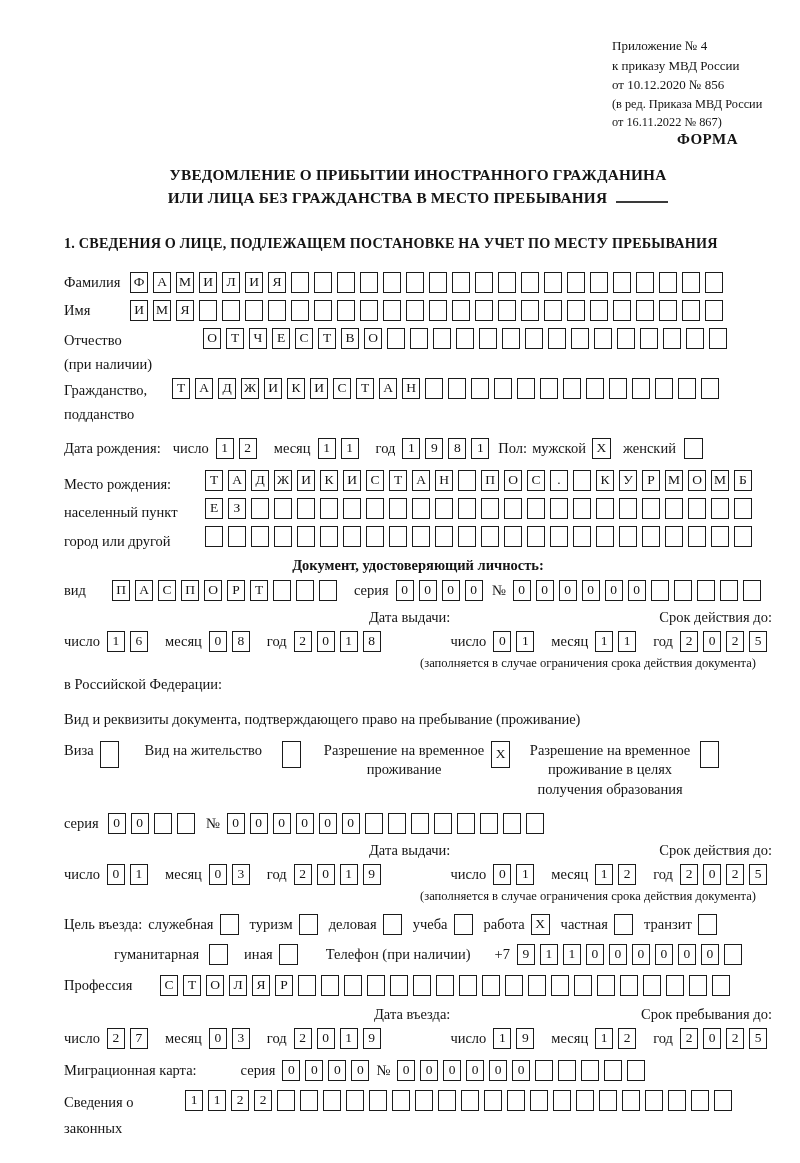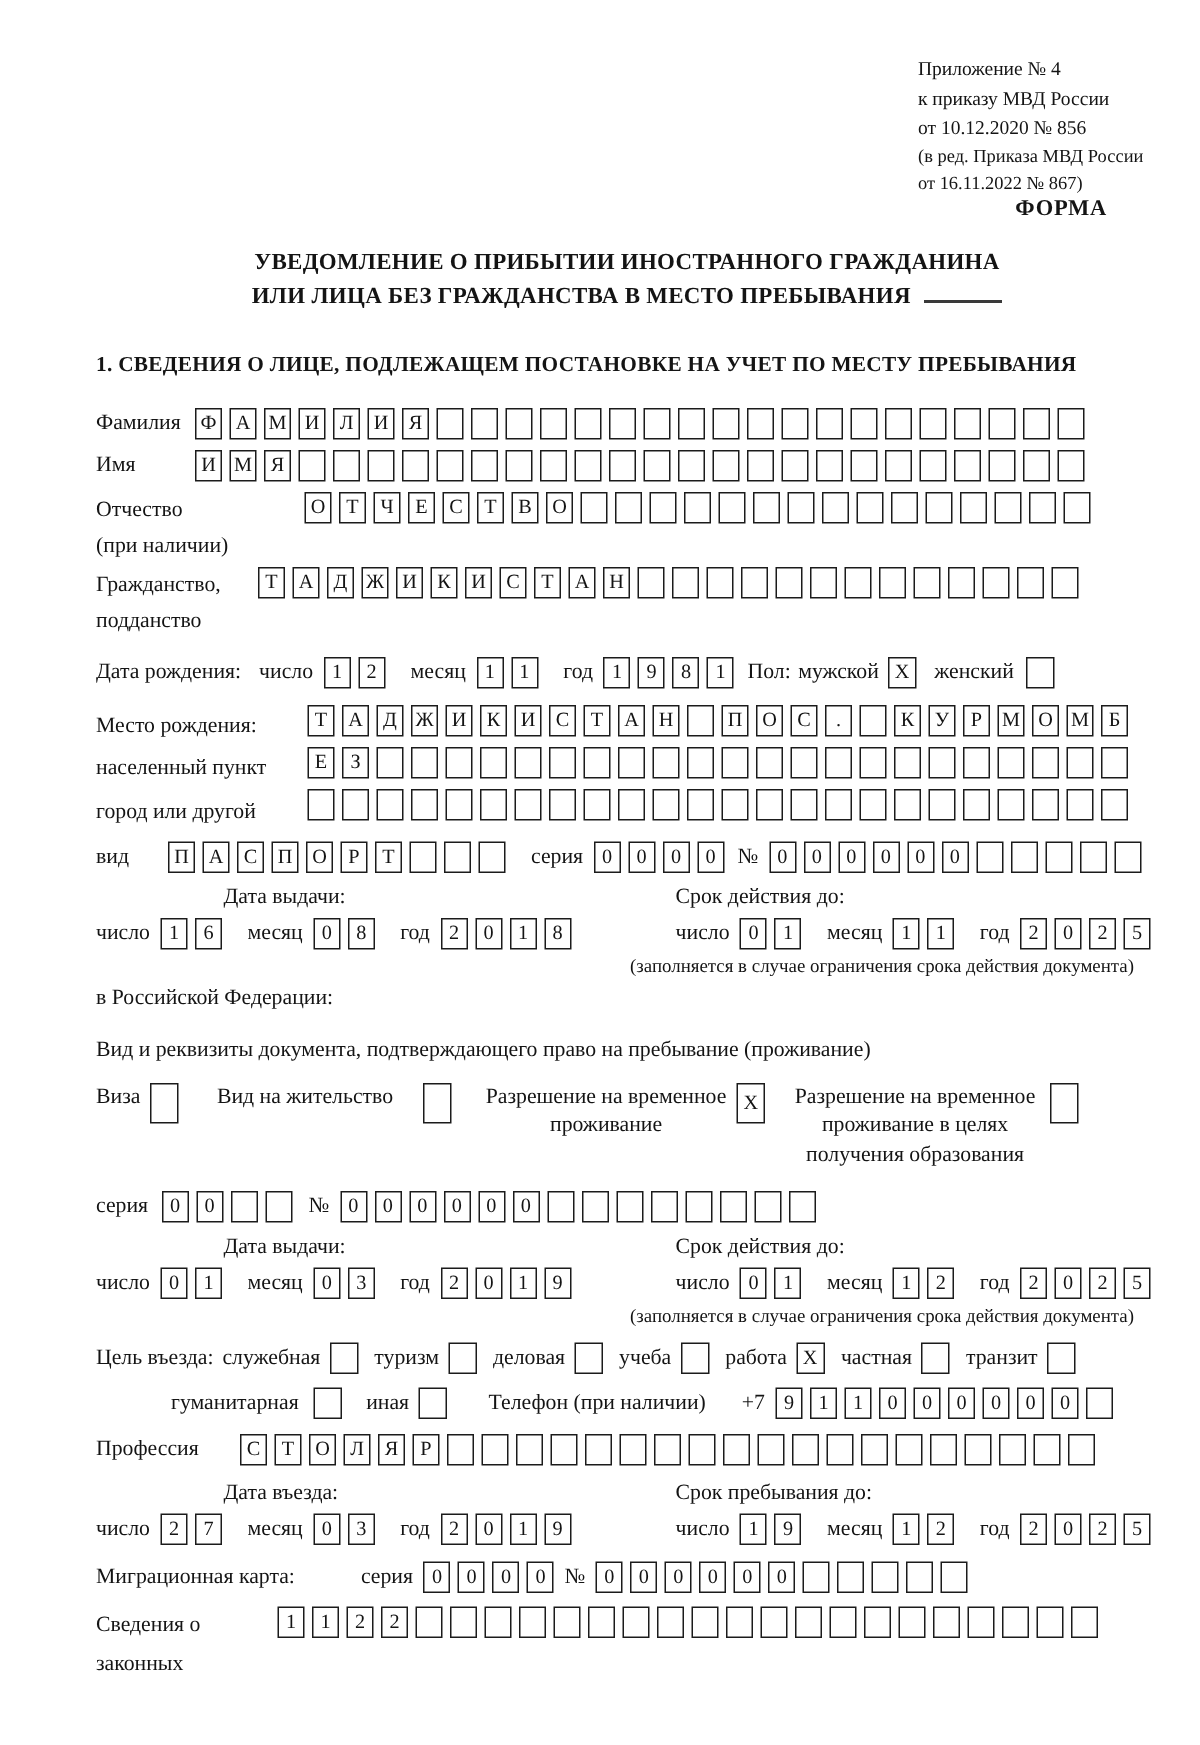--- a/index.html
+++ b/index.html
@@ -28,21 +28,21 @@
   .w-cit{width:108px;}
   .w-bp{width:141px;line-height:28.5px;}
   .w-kind{width:48px;}
   .w-prof{width:96px;}
   .w-rep{width:121px;line-height:25.5px;}
   .dlbl{margin:0 7px 0 12px;}
   .dlbl.first{margin-left:0;}
   .dp{display:flex;margin-top:8px;}
   .dp-left{width:388px;}
   .dp-right{flex:1;}
-  .dp-h{text-align:left;margin-bottom:5px;}
+  .dp-h{text-align:right;margin-bottom:5px;}
   .dp-h.pad{padding-left:85px;}
   .dg{display:flex;align-items:center;white-space:nowrap;}
   .note{text-align:right;padding-right:16px;font-size:12.6px;margin-top:4px;}
   .intro{margin-top:12px;line-height:1.6;}
   .opts{display:flex;align-items:flex-start;margin-top:9px;}
   .opt{display:flex;align-items:flex-start;}
   .optlbl{line-height:1.35;}
   .optlbl.c{text-align:center;}
   .gap6{margin-left:6px;}
   .purpose .dlbl{margin:0 6px 0 11px;}
@@ -116,20 +116,21 @@
       <div>населенный пункт</div>
       <div>город или другой</div>
     </div>
     <div>
       <div class="boxes brow"><span class="box">Т</span><span class="box">А</span><span class="box">Д</span><span class="box">Ж</span><span class="box">И</span><span class="box">К</span><span class="box">И</span><span class="box">С</span><span class="box">Т</span><span class="box">А</span><span class="box">Н</span><span class="box"></span><span class="box">П</span><span class="box">О</span><span class="box">С</span><span class="box">.</span><span class="box"></span><span class="box">К</span><span class="box">У</span><span class="box">Р</span><span class="box">М</span><span class="box">О</span><span class="box">М</span><span class="box">Б</span></div>
       <div class="boxes brow"><span class="box">Е</span><span class="box">З</span><span class="box"></span><span class="box"></span><span class="box"></span><span class="box"></span><span class="box"></span><span class="box"></span><span class="box"></span><span class="box"></span><span class="box"></span><span class="box"></span><span class="box"></span><span class="box"></span><span class="box"></span><span class="box"></span><span class="box"></span><span class="box"></span><span class="box"></span><span class="box"></span><span class="box"></span><span class="box"></span><span class="box"></span><span class="box"></span></div>
       <div class="boxes brow"><span class="box"></span><span class="box"></span><span class="box"></span><span class="box"></span><span class="box"></span><span class="box"></span><span class="box"></span><span class="box"></span><span class="box"></span><span class="box"></span><span class="box"></span><span class="box"></span><span class="box"></span><span class="box"></span><span class="box"></span><span class="box"></span><span class="box"></span><span class="box"></span><span class="box"></span><span class="box"></span><span class="box"></span><span class="box"></span><span class="box"></span><span class="box"></span></div>
     </div>
   </div>
 
+  <div style="text-align:center;font-weight:bold;margin-top:2px">Документ, удостоверяющий личность:</div>
 
   <div class="frow" style="margin-top:6px">
     <span class="lbl w-kind">вид</span>
     <span class="boxes"><span class="box">П</span><span class="box">А</span><span class="box">С</span><span class="box">П</span><span class="box">О</span><span class="box">Р</span><span class="box">Т</span><span class="box"></span><span class="box"></span><span class="box"></span></span>
     <span class="dlbl">серия</span>
     <span class="boxes"><span class="box">0</span><span class="box">0</span><span class="box">0</span><span class="box">0</span></span>
     <span class="dlbl" style="margin-left:4px">№</span>
     <span class="boxes"><span class="box">0</span><span class="box">0</span><span class="box">0</span><span class="box">0</span><span class="box">0</span><span class="box">0</span><span class="box"></span><span class="box"></span><span class="box"></span><span class="box"></span><span class="box"></span></span>
   </div>
 

